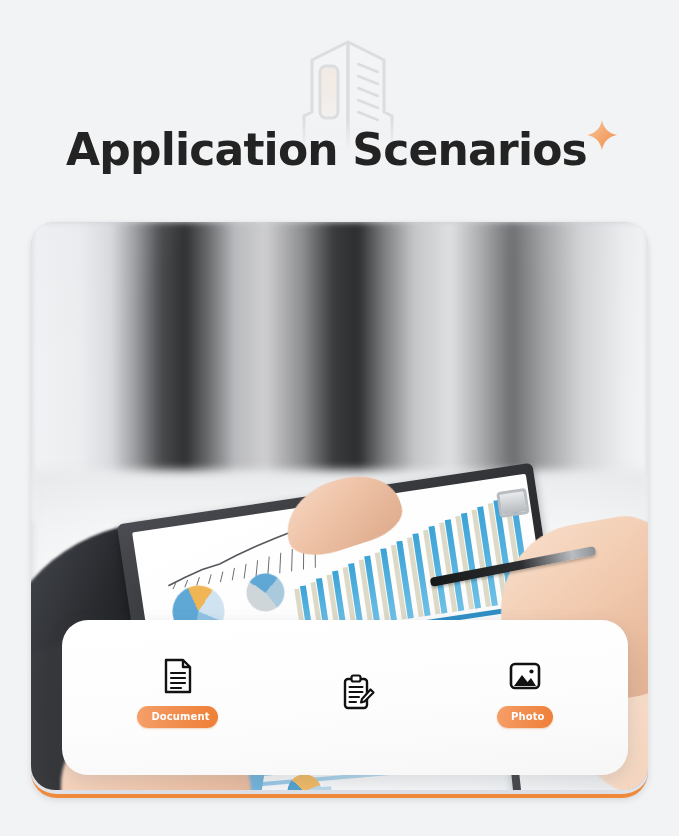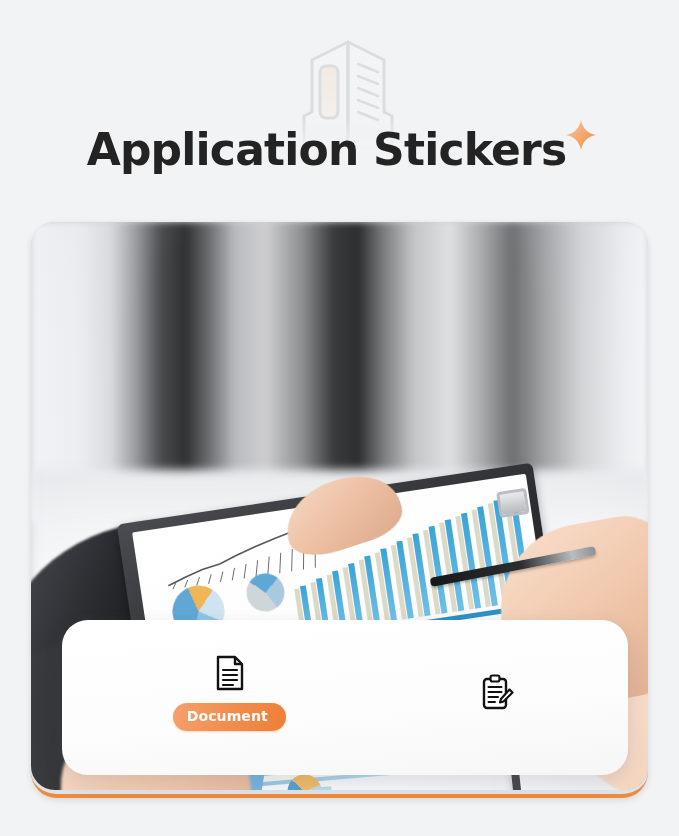--- a/index.html
+++ b/index.html
@@ -407,25 +407,25 @@
     gap: 9px;
   }
 
   .feature-icon {
     width: 42px; height: 42px;
     display: flex; align-items: center; justify-content: center;
   }
 
   .pill {
     display: inline-block;
-    padding: 5px 18px 6px 14px;
+    padding: 5px 8px 6px 14px;
     border-radius: 999px;
     background: linear-gradient(100deg, #f6a06a 0%, #f18f51 45%, #ef7f36 100%);
     color: #ffffff;
-    font-size: 14px;
+    font-size: 10px;
     font-weight: bold;
     letter-spacing: 0.1px;
     line-height: 1.15;
     font-family: "DejaVu Sans", sans-serif;
     white-space: nowrap;
     box-shadow: 0 1px 2px rgba(220,140,80,0.35);
   }
 </style>
 </head>
 <body>
@@ -473,21 +473,21 @@
             <line x1="72" y1="50" x2="92" y2="58"></line>
             <line x1="72" y1="62" x2="92" y2="70"></line>
             <line x1="72" y1="74" x2="92" y2="82"></line>
           </g>
         </g>
       </svg>
     </div>
 
     <div class="title-row">
       <span class="title-wrap">
-        <span class="page-title">Application Stickers</span>
+        <span class="page-title">Application Scenarios</span>
         <span class="sparkle">
           <svg viewBox="0 0 34 34" width="34" height="34" aria-hidden="true">
             <defs>
               <linearGradient id="sparkGrad" x1="0" y1="0" x2="1" y2="1">
                 <stop offset="0%" stop-color="#f9c79c"></stop>
                 <stop offset="100%" stop-color="#ef8a45"></stop>
               </linearGradient>
             </defs>
             <path d="M17 2 C18.4 10.2 23.8 15.6 32 17 C23.8 18.4 18.4 23.8 17 32 C15.6 23.8 10.2 18.4 2 17 C10.2 15.6 15.6 10.2 17 2 Z" fill="url(#sparkGrad)"></path>
           </svg>
@@ -663,19 +663,29 @@
               <line x1="12.5" y1="15" x2="25.5" y2="15"></line>
               <line x1="12.5" y1="20" x2="25.5" y2="20"></line>
               <line x1="12.5" y1="25" x2="22" y2="25"></line>
               <line x1="12.5" y1="30" x2="19" y2="30"></line>
             </g>
             <path d="M33.5 17.5 L36.5 20.5 L27.5 29.5 L24 30.5 L25 27 Z" fill="#fff" stroke="#111" stroke-width="2.2" stroke-linejoin="round"></path>
           </svg>
         </span>
       </div>
 
+      <div class="feature">
+        <span class="feature-icon">
+          <svg viewBox="0 0 40 40" width="40" height="40" aria-hidden="true">
+            <rect x="6" y="8" width="28" height="24" rx="4" fill="#fff" stroke="#111" stroke-width="2.6"></rect>
+            <circle cx="26.5" cy="15.5" r="2.1" fill="#111"></circle>
+            <path d="M9 30 L17 19 L22.5 26 L26 22 L31 30 Z" fill="#111"></path>
+          </svg>
+        </span>
+        <span class="pill">Photo</span>
+      </div>
 
 
 
     </div>
   </div>
 
 </div>
 
 </body></html>

